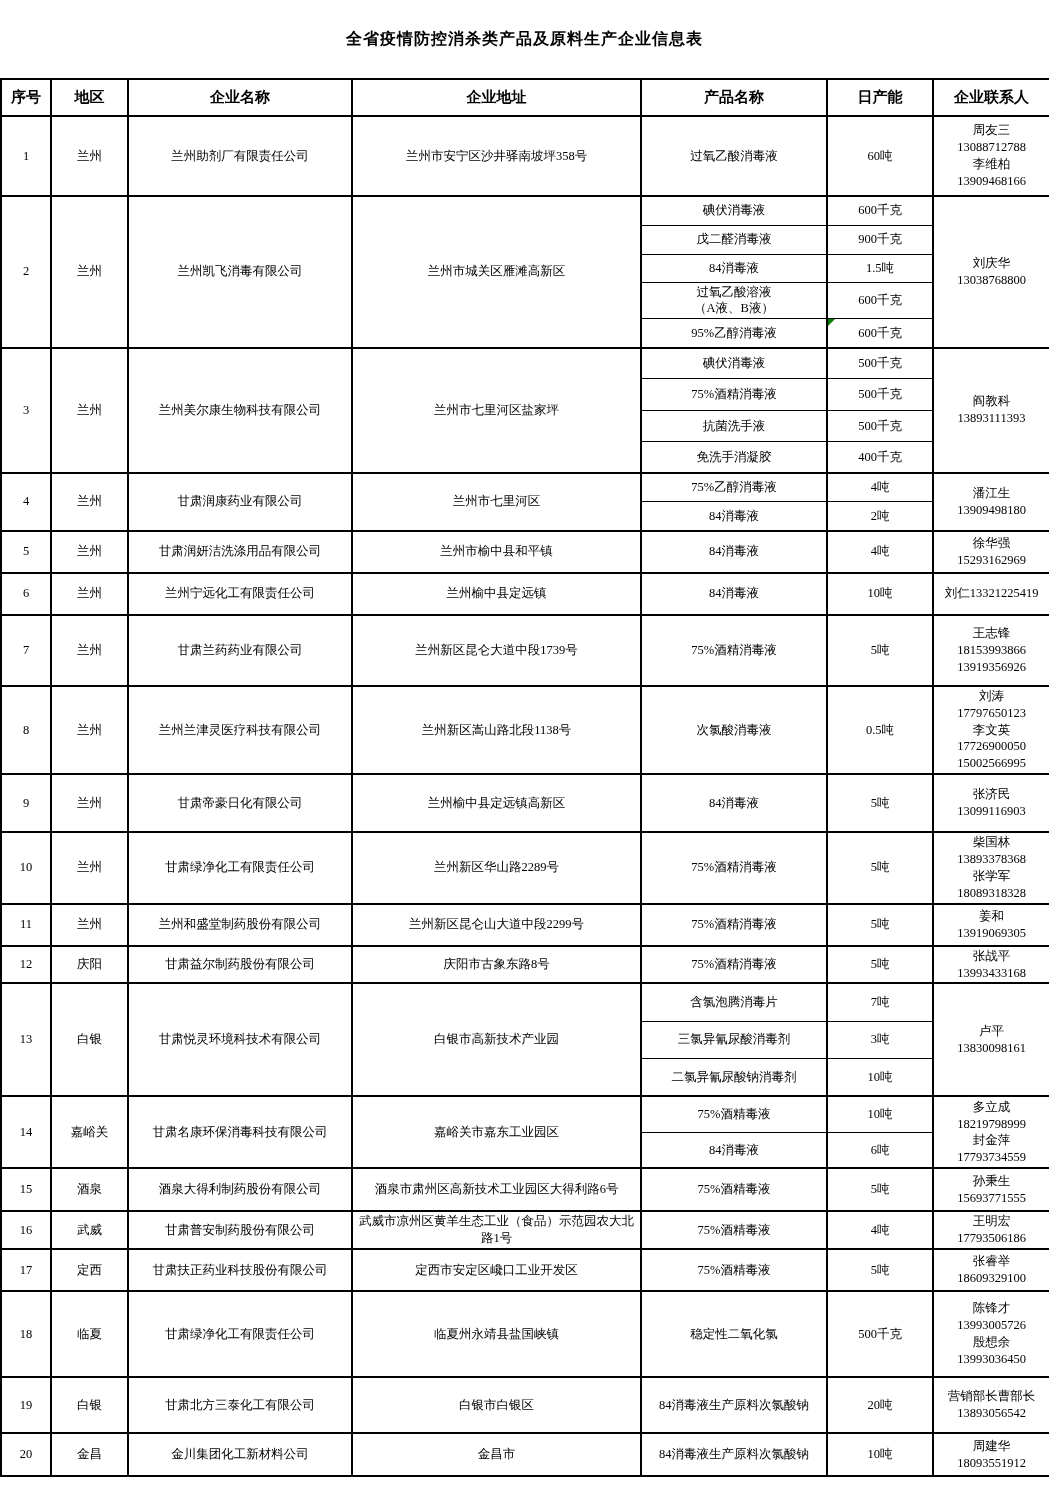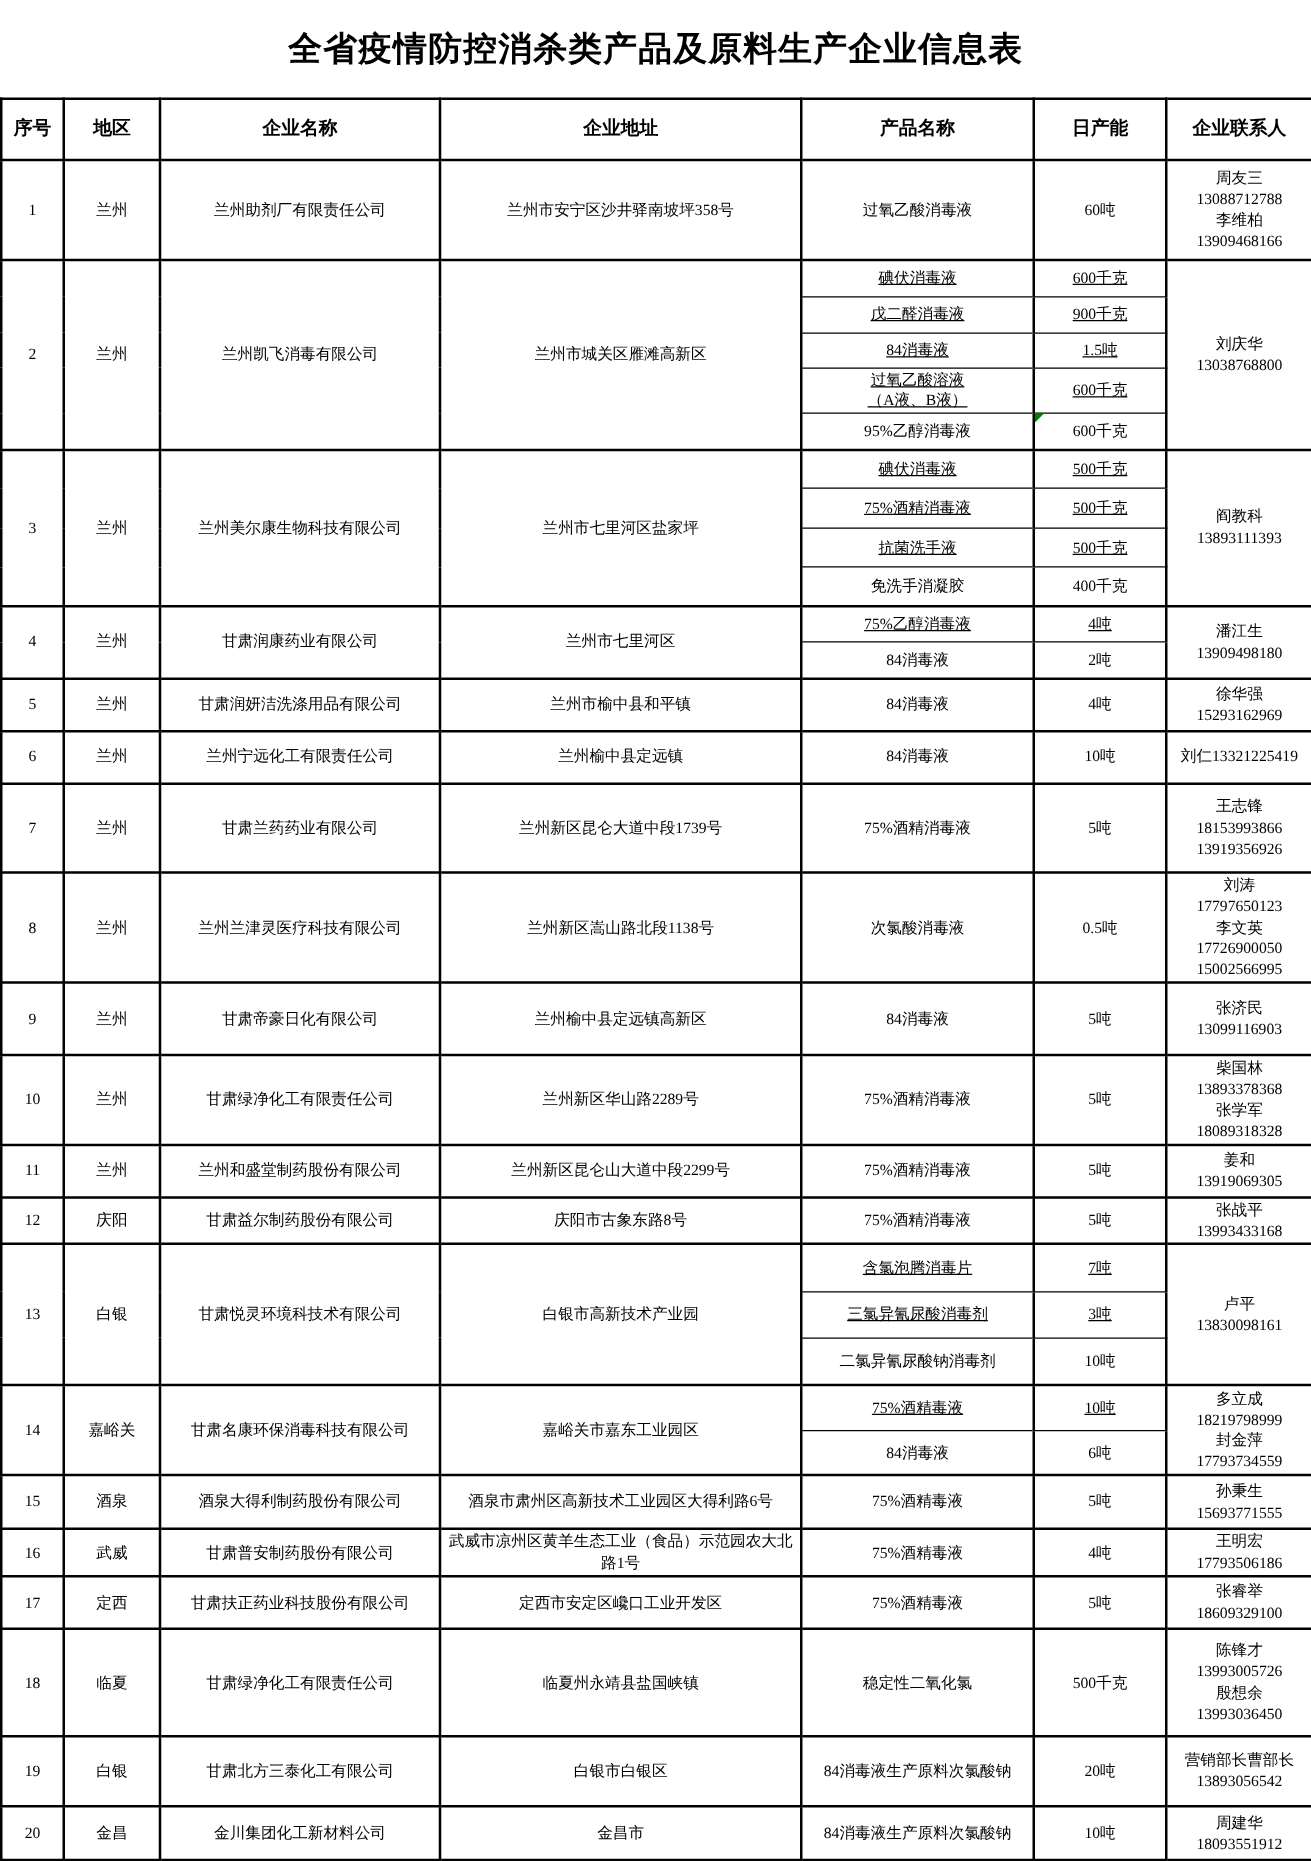--- a/index.html
+++ b/index.html
@@ -1,24 +1,24 @@
 <!DOCTYPE html>
 <html><head>
 <meta charset="utf-8">
 <style>
   html,body{margin:0;padding:0;background:#ffffff;}
   body{width:1049px;color:#000;font-family:"Liberation Serif","DejaVu Serif",serif;}
   .title{height:78px;display:flex;align-items:center;justify-content:center;
-         font-size:27px;font-weight:bold;letter-spacing:1px;border-radius:26px;}
+         font-size:16px;font-weight:bold;letter-spacing:1px;border-radius:26px;}
   table{border-collapse:collapse;width:1049px;table-layout:fixed;}
   th,td{border:2px solid #000;text-align:center;vertical-align:middle;
         padding:1px 3px;font-size:12.5px;line-height:1.35;
         white-space:pre-line;word-break:break-all;box-sizing:border-box;}
-  th{font-size:15px;font-weight:bold;height:49px;}
-  td.sub-bottom{border-bottom-width:1px;text-decoration:underline;}
+  th{font-size:15px;font-weight:bold;height:37px;}
+  td.sub-bottom{border-bottom-width:1px;}
   td.sub-top{border-top-width:1px;margin-left:43px;}
   td.cap-cell{position:relative;}
   .flag{position:absolute;top:0;left:0;width:0;height:0;
         border-top:7px solid #008000;border-right:7px solid transparent;}
 </style>
 </head>
 <body>
 
 <div class="title">全省疫情防控消杀类产品及原料生产企业信息表</div>
 

